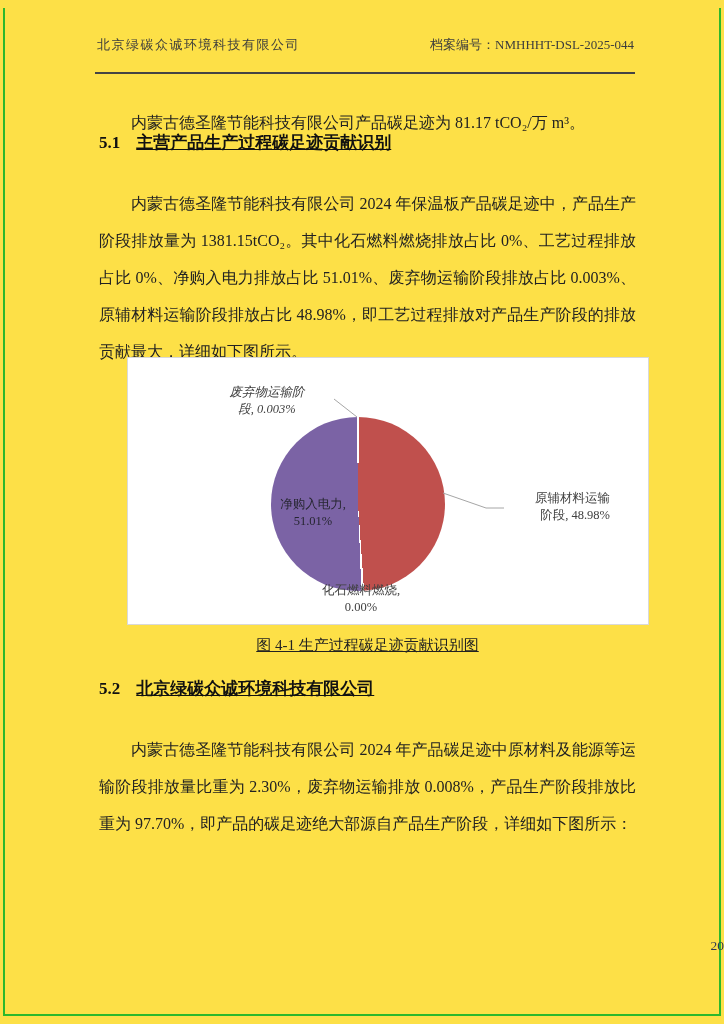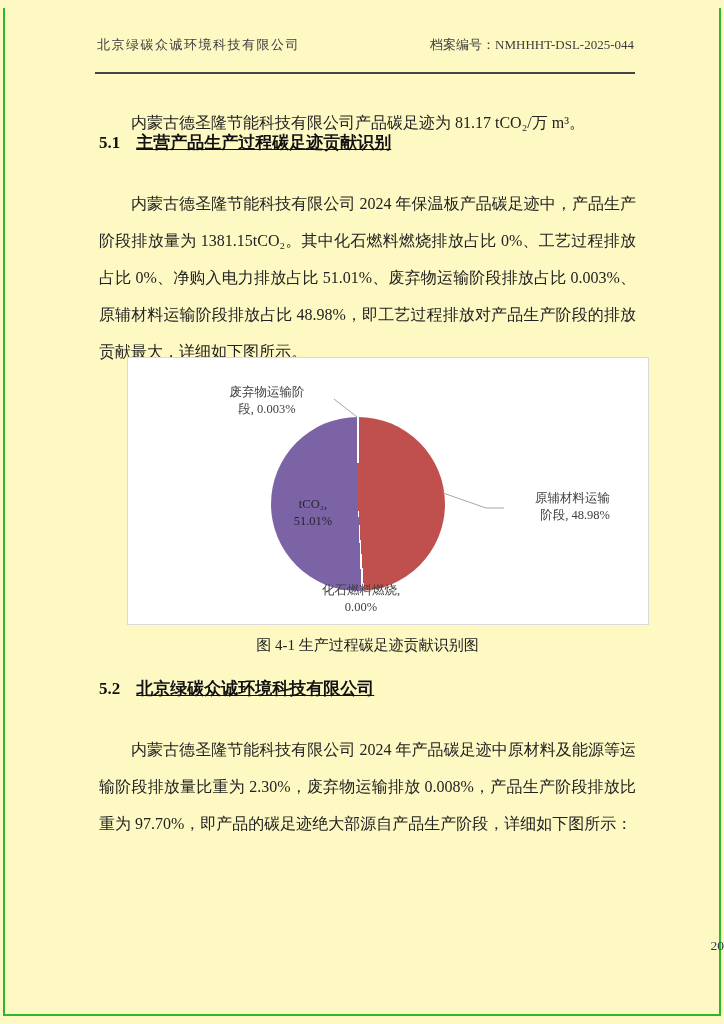--- a/index.html
+++ b/index.html
@@ -1,17 +1,17 @@
 <!DOCTYPE html>
 <html><head>
 <meta charset="utf-8">
 <style>
   html,body{margin:0;padding:0;background:#e8e8e8;}
   .page{
-    position:relative;width:724px;height:1024px;margin:0 auto;background:#fef9c3;
+    position:relative;width:724px;height:1024px;margin:0 auto;background:#fde047;
     font-family:"Liberation Serif","DejaVu Serif",serif;color:#1f1f1f;overflow:hidden;
   }
   .bd{font-weight:normal;}
   
   .gl{position:absolute;background:#2cb82c;}
   .gl-left{left:3px;top:8px;width:2px;height:1008px;}
   .gl-right{left:719px;top:8px;width:2px;height:1008px;}
   .gl-bottom{left:3px;top:1014px;width:718px;height:2px;}
   
   .hdr-l{position:absolute;left:97px;top:36px;font-size:13px;color:#3c3c3c;letter-spacing:1.5px;}
@@ -21,36 +21,36 @@
   .para{position:absolute;left:99px;width:537px;font-size:16px;line-height:37px;
         text-align:justify;text-indent:2em;color:#222222;}
   .p1{top:88px;}
   .p2{top:169px;}
   .p3{top:715px;}
   .heading{position:absolute;left:99px;font-size:17px;font-weight:bold;color:#111111;}
   .h51{top:131px;}
   .h52{top:677px;}
   .heading .ht{margin-left:16px;text-decoration:underline;}
   .caption{position:absolute;left:99px;top:636px;width:537px;text-align:center;
-           font-size:15px;color:#222222;}
+           font-size:15px;color:#222222;text-decoration:underline;}
   .pagenum{position:absolute;left:0;top:938px;width:724px;text-align:right;
            font-size:13.5px;color:#2f3b52;}
   
   .chart-box{position:absolute;left:127px;top:357px;width:520px;height:266px;
              border:1px solid #d9d9d9;background:#ffffff;}
   .chart-title{position:absolute;left:0;top:6px;width:100%;text-align:center;
                font-size:16px;font-weight:bold;color:#3f3f3f;letter-spacing:1px;}
   .pie{position:absolute;left:143px;top:59px;width:174px;height:174px;border-radius:50%;
        background:conic-gradient(#ffffff 0deg 0.7deg,
                                  #c0504d 0.7deg 176deg,
                                  #ffffff 176deg 177.8deg,
                                  #7b63a5 177.8deg 359.3deg,
                                  #ffffff 359.3deg 360deg);}
   .lbl{position:absolute;font-size:12.5px;line-height:17px;color:#404040;text-align:center;}
-  .lbl-waste{left:73px;top:26px;width:132px;}
+  .lbl-waste{left:73px;top:26px;width:132px;font-style:italic;}
   .lbl-raw{left:378px;top:132px;width:104px;text-align:right;}
   .lbl-elec{left:135px;top:138px;width:100px;color:#262631;}
   .lbl-fossil{left:168px;top:224px;width:130px;}
   .leaders{position:absolute;left:0;top:0;width:520px;height:266px;pointer-events:none;}
 </style>
 </head>
 <body>
 
 <div class="page">
 
@@ -83,21 +83,21 @@
       <div>废弃物运输阶</div>
       <div>段, 0.003%</div>
     </div>
 
     <div class="lbl lbl-raw">
       <div>原辅材料运输</div>
       <div>阶段, 48.98%</div>
     </div>
 
     <div class="lbl lbl-elec">
-      <div>tCO₂,</div>
+      <div>净购入电力,</div>
       <div>51.01%</div>
     </div>
 
     <div class="lbl lbl-fossil">
       <div>化石燃料燃烧,</div>
       <div>0.00%</div>
     </div>
   </div>
 
   <div class="caption">图 4-1 生产过程碳足迹贡献识别图</div>

